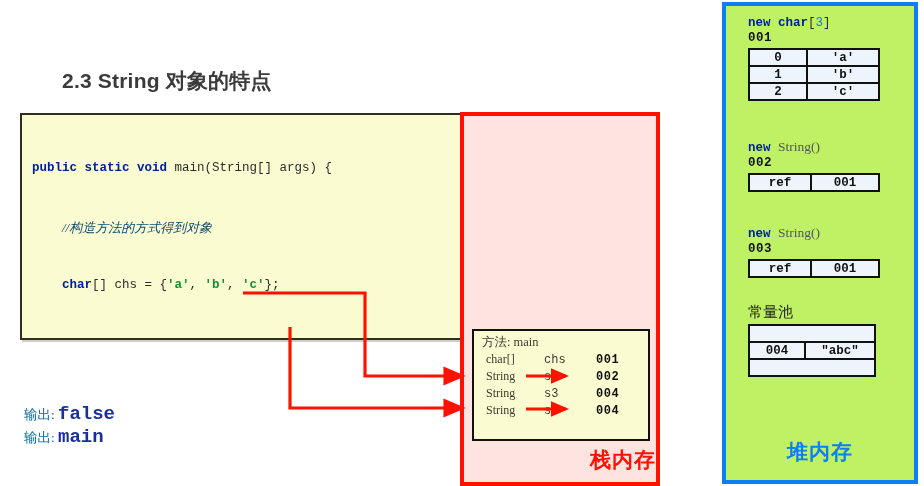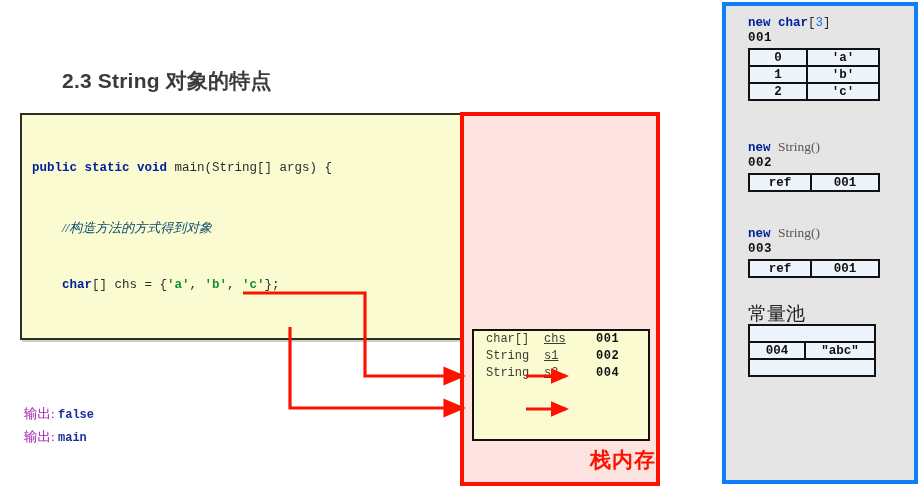--- a/index.html
+++ b/index.html
@@ -69,22 +69,22 @@
   
   #output-area {
     position: absolute;
     left: 24px;
     top: 403px;
     font-size: 13px;
     line-height: 22px;
     color: #2b2b2b;
   }
   .out-row { white-space: nowrap; font-family: "Liberation Serif", serif; }
-  .out-label { font-family: "Liberation Serif", serif; font-size: 13.5px; color: #a21caf; }
-  .out-val   { font-family: "Liberation Mono", monospace; font-weight: bold; font-size: 12px; color: #1a2f9e; }
+  .out-label { font-family: "Liberation Serif", serif; font-size: 13.5px; color: #0369a1; }
+  .out-val   { font-family: "Liberation Mono", monospace; font-weight: bold; font-size: 19px; color: #1a2f9e; }
 
   
   #stack-memory {
     position: absolute;
     left: 460px;
     top: 112px;
     width: 200px;
     height: 374px;
     background: #fde4e0;
     border: 4px solid #fd1200;
@@ -110,22 +110,22 @@
     white-space: nowrap;
   }
   .stk-head .cn { font-family: "Liberation Serif", serif; font-size: 12.5px;}
   .stk-row {
     position: relative;
     height: 17px;
     line-height: 17px;
     padding-left: 12px;
     white-space: nowrap;
   }
-  .stk-type { display: inline-block; width: 58px; }
-  .stk-var  { display: inline-block; width: 52px; text-decoration: underline; }
+  .stk-type { display: inline-block; width: 58px; font-family: Liberation Serif, serif; }
+  .stk-var  { display: inline-block; width: 52px; }
   .stk-addr { font-weight: bold; color: #111; letter-spacing: 0.5px; }
   #stack-label {
     position: absolute;
     left: 0;
     right: 0;
     bottom: 8px;
     text-align: right;
     font-family: "Liberation Sans", sans-serif;
     font-size: 21px;
     font-weight: bold;
@@ -133,21 +133,21 @@
     letter-spacing: 1px;
   }
 
   
   #heap-memory {
     position: absolute;
     left: 722px;
     top: 2px;
     width: 196px;
     height: 482px;
-    background: #e5e5e5;
+    background: #bef264;
     border: 4px solid #0c7ef7;
     box-sizing: border-box;
   }
   .heap-group { position: absolute; left: 22px; }
   .heap-title {
     font-family: "Liberation Mono", monospace;
     font-size: 12.5px;
     line-height: 15px;
     white-space: nowrap;
   }
@@ -179,22 +179,22 @@
   }
   td.idx { width: 56px; }
   td.val { width: 70px; color: #0f8f2f; }
   td.refk { width: 60px; color: #6b2f9e; }
   td.refv { width: 66px; }
   td.cpk  { width: 54px; }
   td.cpv  { width: 68px; color: #0f8f2f; }
   td.blank { height: 14px; }
   td.blankbig { height: 40px; }
   #cp-title {
-    font-family: Liberation Sans, sans-serif;
-    font-size: 19px;
+    font-family: Liberation Mono, monospace;
+    font-size: 15px;
     color: #222;
     line-height: 16px;
   }
   #heap-label {
     position: absolute;
     left: 0;
     right: 0;
     bottom: 14px;
     text-align: center;
     font-family: "Liberation Sans", sans-serif;
@@ -241,29 +241,33 @@
     <span class="out-val">false</span>
   </div>
   <div class="out-row">
     <span class="out-label">输出:</span>
     <span class="out-val">main</span>
   </div>
 </div>
 
 <div id="stack-memory">
   <div id="stack-table">
+    <div class="stk-head"><span class="cn">方法: main</span></div>
     <div class="stk-row">
       <span class="stk-type">char[]</span><span class="stk-var">chs</span><span class="stk-addr">001</span>
     </div>
     <div class="stk-row">
       <span class="stk-type">String</span><span class="stk-var">s1</span><span class="stk-addr">002</span>
     </div>
     <div class="stk-row">
       <span class="stk-type">String</span><span class="stk-var">s3</span><span class="stk-addr">004</span>
     </div>
+    <div class="stk-row">
+      <span class="stk-type">String</span><span class="stk-var">s4</span><span class="stk-addr">004</span>
+    </div>
   </div>
   <div id="stack-label">栈内存</div>
 </div>
 
 <div id="heap-memory">
 
   <div class="heap-group" style="top:10px;">
     <div class="heap-title"><span class="kw2">new</span> <span class="kw2">char</span><span class="plain">[</span><span class="num">3</span><span class="plain">]</span></div>
     <div class="heap-addr">001</div>
     <table class="hbox">
@@ -321,20 +325,21 @@
         <td class="cpk">004</td>
         <td class="cpv">"abc"</td>
       </tr>
       <tr>
         <td class="cpk blankbig" colspan="2"></td>
       </tr>
     </tbody>
       </table>
   </div>
 
+  <div id="heap-label">堆内存</div>
 </div>
 
 <svg id="connectors" viewBox="0 0 924 486" xmlns="http://www.w3.org/2000/svg">
   <defs>
     <marker id="ar" markerWidth="7" markerHeight="7" refX="5.8" refY="3" orient="auto">
       <path d="M0,0 L7,3 L0,6 Z" fill="#fd1200"></path>
     </marker>
     <marker id="ar2" markerWidth="6" markerHeight="6" refX="5" refY="2.6" orient="auto">
       <path d="M0,0 L6,2.6 L0,5.2 Z" fill="#fd1200"></path>
     </marker>

